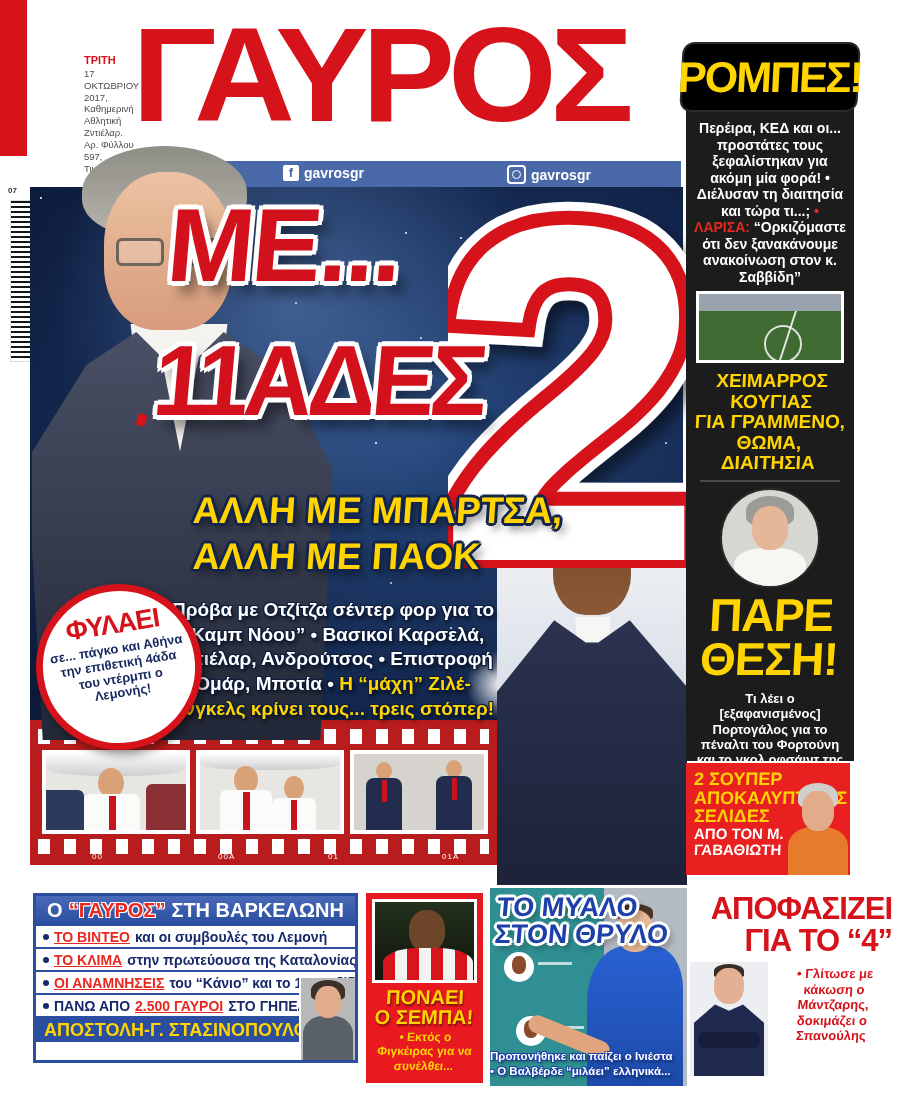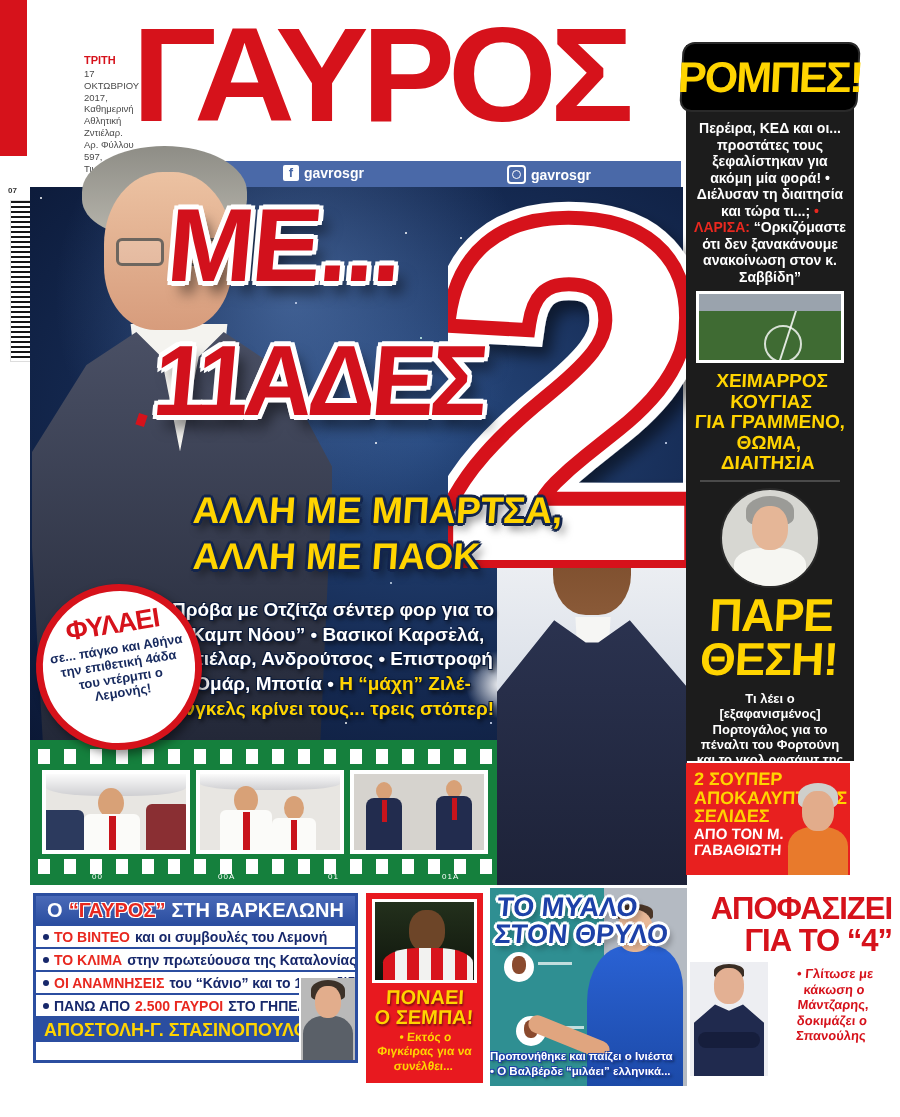--- a/index.html
+++ b/index.html
@@ -76,21 +76,21 @@
       text-shadow:-1px -1px 0 #0c1c3c,1px -1px 0 #0c1c3c,-1px 1px 0 #0c1c3c,1px 1px 0 #0c1c3c,2px 3px 4px rgba(0,0,0,.75);}
   .deck .yel{color:#ffd400;}
 
   
   .badge{left:36px;top:584px;width:152px;height:152px;z-index:5;background:#fff;border:7px solid #d6121b;border-radius:50%;
       transform:rotate(-9deg);box-shadow:3px 5px 10px rgba(0,0,0,.45);text-align:center;}
   .badge .t{margin-top:18px;color:#d6121b;font-weight:bold;font-size:27px;letter-spacing:-1px;}
   .badge .x{margin:2px 8px 0;color:#16295e;font-weight:bold;font-size:13px;line-height:1.14;}
 
   
-  .film{left:30px;top:740px;width:467px;height:145px;background:#15803d;z-index:1;padding-left:28px;}
+  .film{left:30px;top:720px;width:467px;height:145px;background:#b91c1c;z-index:1;}
   .sprockets{position:absolute;left:8px;right:8px;height:15px;background:repeating-linear-gradient(90deg,#fff 0 12px,rgba(0,0,0,0) 12px 26px);}
   .sp-top{top:9px;} .sp-bot{top:119px;}
   .frame{position:absolute;top:30px;height:84px;background:#e8e6e2;border:4px solid #fff;box-sizing:border-box;overflow:hidden;}
   .f1{left:12px;width:148px;} .f2{left:166px;width:148px;} .f3{left:320px;width:138px;}
   .flabel{position:absolute;top:132px;color:#fff;font-size:8px;letter-spacing:1px;}
   .seatrow{position:absolute;background:#2c3a5e;border-radius:6px 6px 0 0;}
   .mini-head{position:absolute;border-radius:50%;background:#d8a177;}
   .mini-shirt{position:absolute;background:#fbfbf9;border-radius:6px 6px 0 0;}
   .mini-tie{position:absolute;background:#c8141c;}
   .bin{position:absolute;background:linear-gradient(180deg,#fbfbfb,#cfcfd2);border-radius:0 0 40% 40%;}
@@ -136,21 +136,21 @@
   .apored{margin-top:6px;color:#d6121b;transform:skewX(-4deg);}
 
   
   .barca{left:33px;top:893px;width:325px;height:170px;border:3px solid #2b4ea0;box-sizing:border-box;background:#fff;z-index:4;}
   .barca .head{height:28px;background:linear-gradient(180deg,#4a6ab8,#2b4ea0);display:flex;align-items:center;justify-content:center;gap:6px;
       color:#fff;font-weight:bold;font-size:20px;white-space:nowrap;}
   .barca .head .hot{color:#e8281f;text-shadow:-1px -1px 0 #fff,1px -1px 0 #fff,-1px 1px 0 #fff,1px 1px 0 #fff;}
   .barca .row{height:21px;border-top:2px solid #2b4ea0;display:flex;align-items:center;padding-left:7px;
       font-weight:bold;font-size:14px;color:#17286b;white-space:nowrap;overflow:hidden;}
   .barca .dot{width:6px;height:6px;border-radius:50%;background:#17286b;margin-right:5px;flex:0 0 auto;}
-  .barca .hotw{color:#e8281f;margin-right:5px;}
+  .barca .hotw{color:#e8281f;margin-right:5px;text-decoration:underline;}
   .barca .prew{margin-right:5px;}
   .barca .foot{height:24px;border-top:2px solid #2b4ea0;background:#2b4ea0;display:flex;align-items:center;padding-left:8px;
       color:#ffd400;font-weight:bold;font-size:18px;transform-origin:left;}
   .reporter{position:absolute;right:0;bottom:0;width:54px;height:82px;background:#b9b9b9;z-index:2;overflow:hidden;border-left:2px solid #fff;}
   .reporter .hair{position:absolute;left:10px;top:2px;width:34px;height:20px;background:#3c3128;border-radius:50% 50% 20% 20%;}
   .reporter .face{position:absolute;left:14px;top:8px;width:26px;height:32px;background:#e2ad8c;border-radius:45%;}
   .reporter .shirt{position:absolute;left:2px;top:38px;width:50px;height:44px;background:#5a6068;border-radius:40% 40% 0 0;}
 
   
   .seba{left:366px;top:893px;width:117px;height:190px;background:#e8191f;z-index:4;box-sizing:border-box;padding:6px;}

